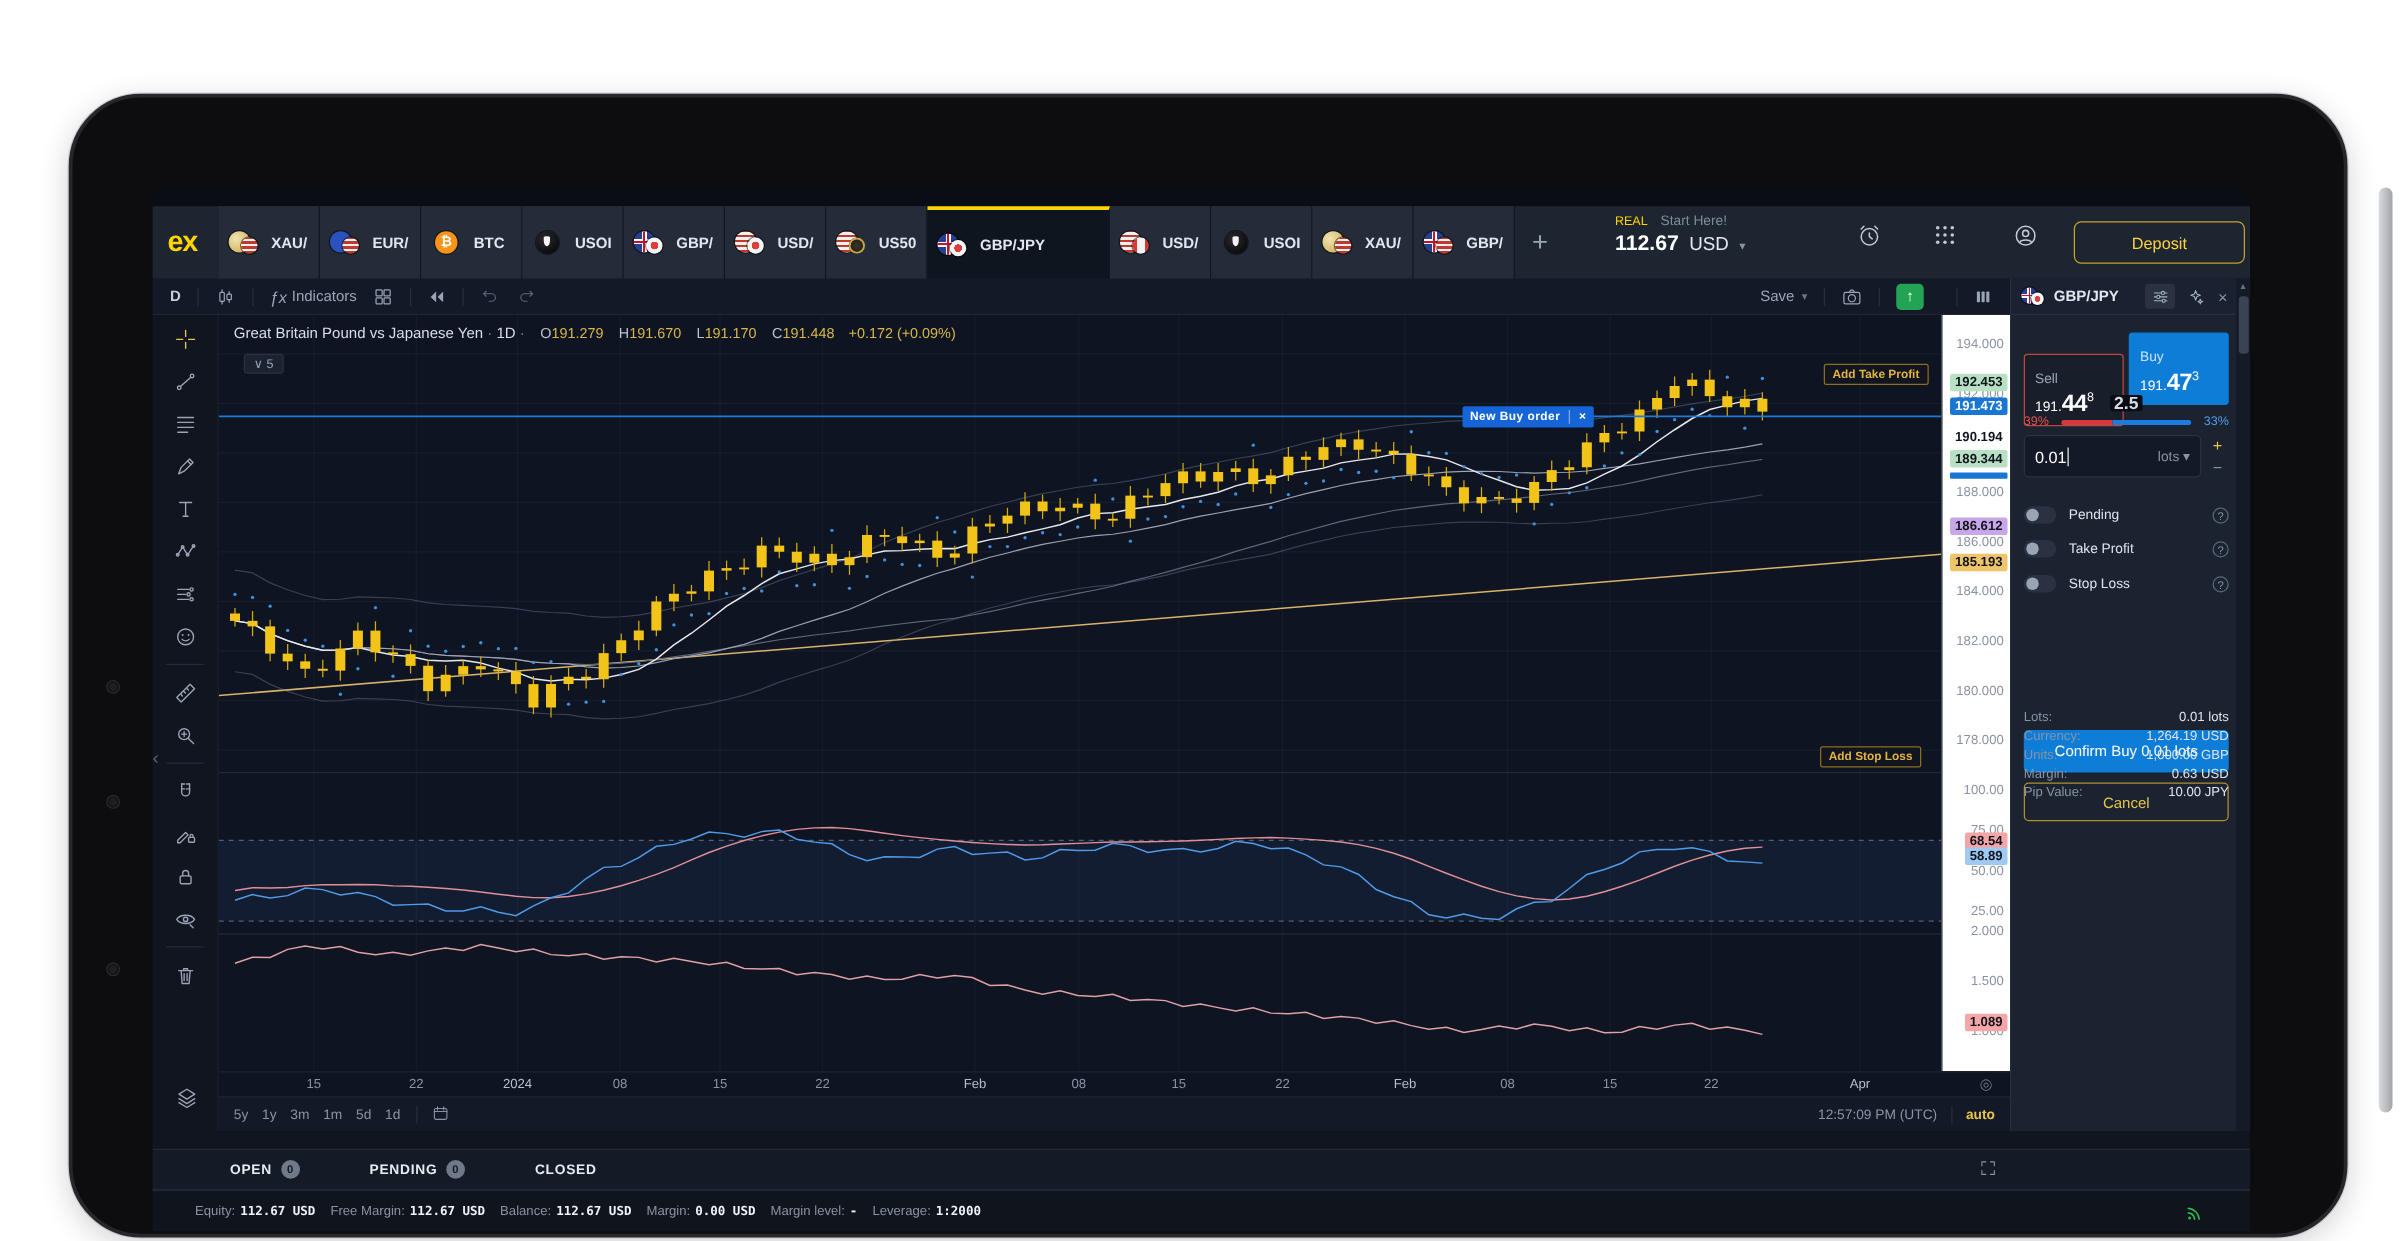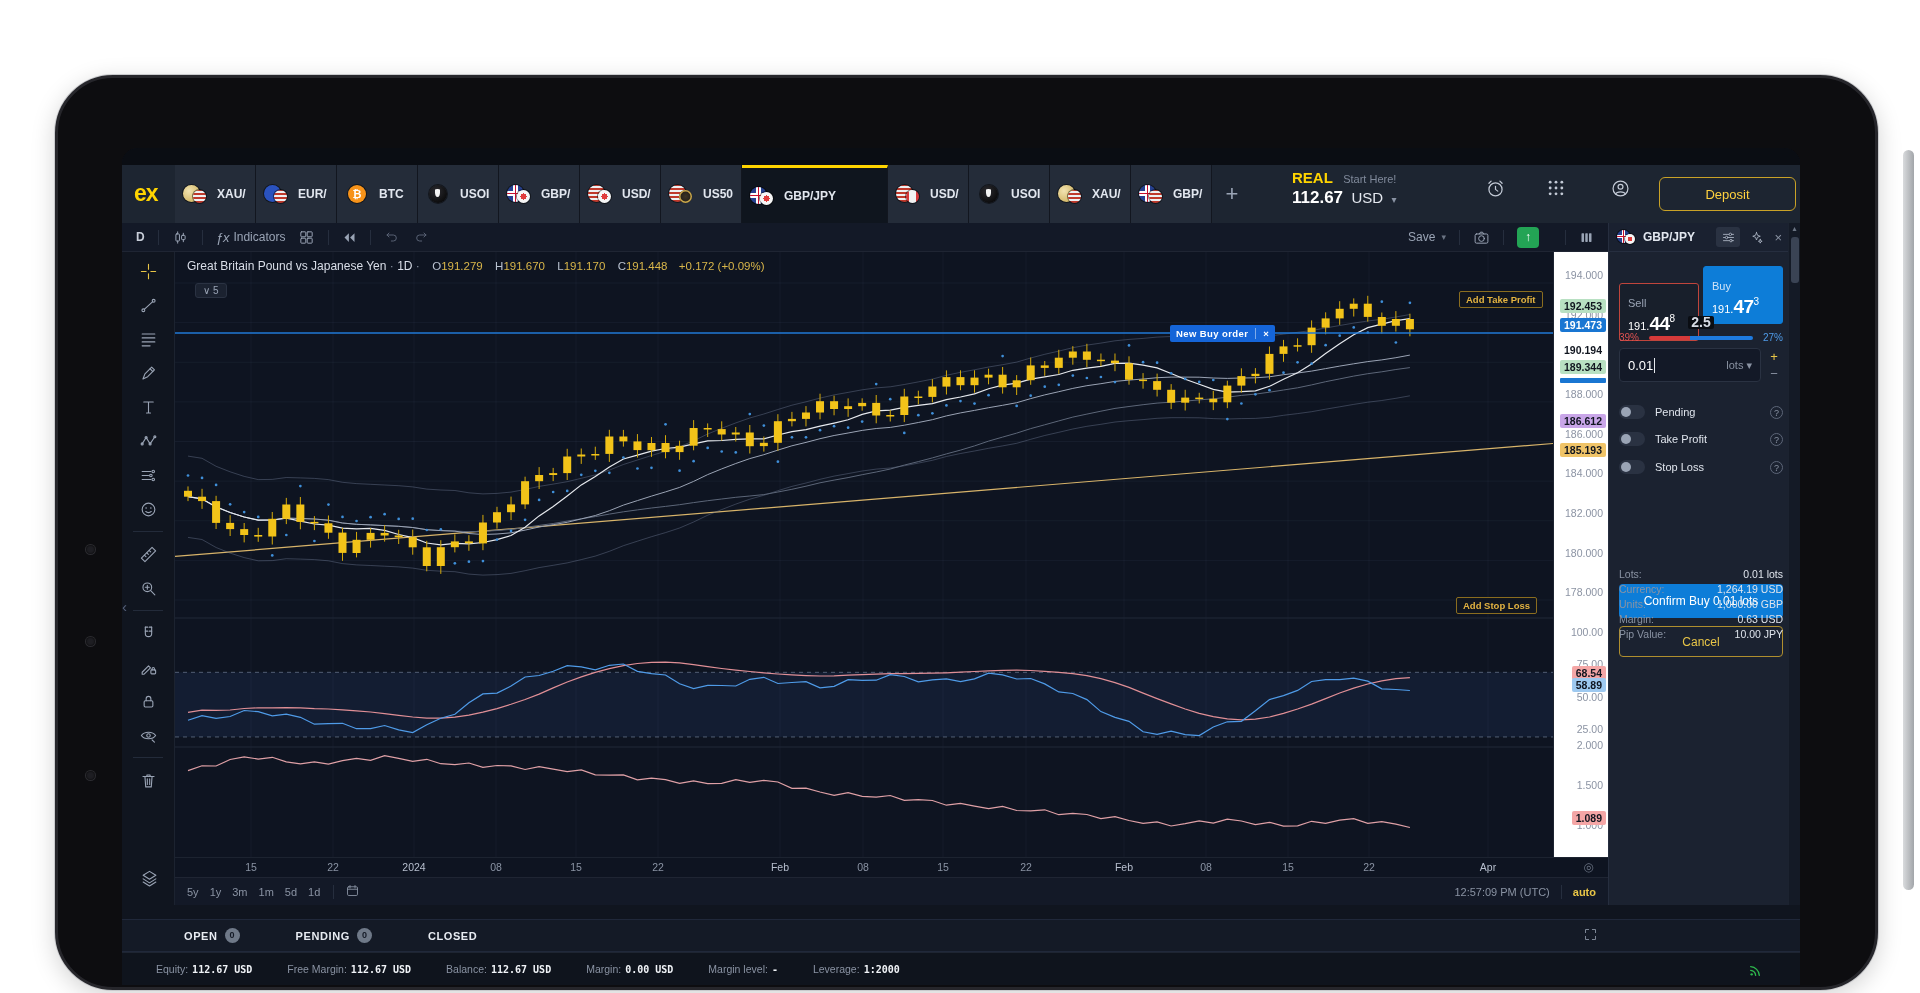--- a/index.html
+++ b/index.html
@@ -28,21 +28,21 @@
   .ic-btc{background:#f7931a;color:#fff;font-size:11px;font-weight:bold;}
   .ic-oil{background:radial-gradient(circle at 40% 35%,#2c2c31,#000);}
   .ic-oil::after{content:"";position:absolute;left:6px;top:4px;width:5px;height:8px;background:#f4f4f4;border-radius:50% 50% 50% 50%/10% 10% 60% 60%;}
   .ic-uk{background:#26408f;}
   .ic-uk::before{content:"";position:absolute;inset:0;background:linear-gradient(0deg,transparent 38%,#fff 38% 62%,transparent 62%),linear-gradient(90deg,transparent 38%,#fff 38% 62%,transparent 62%);}
   .ic-uk::after{content:"";position:absolute;inset:0;background:linear-gradient(0deg,transparent 45%,#c8102e 45% 55%,transparent 55%),linear-gradient(90deg,transparent 45%,#c8102e 45% 55%,transparent 55%);}
   .ic-jp{background:radial-gradient(circle,#e03c3c 33%,#f6f6f6 34%);}
   .ic-ca{background:linear-gradient(90deg,#d5393b 26%,#f2f2f2 26% 74%,#d5393b 74%);}
   .ic-500{background:radial-gradient(circle at 50% 50%,#3a3426,#171310);box-shadow:inset 0 0 0 1.5px #c9a84c;}
   .account{position:absolute;left:1170px;top:4px;}
-  .acct-real{color:#ffd400;font-weight:bold;font-size:15px;margin-right:7px;}
+  .acct-real{color:#ffd400;font-weight:normal;font-size:10px;margin-right:7px;}
   .acct-hint{color:#808a9b;font-size:11px;}
   .acct-bal{color:#fff;font-weight:bold;font-size:17px;}
   .acct-cur{color:#e4e8ef;font-size:15px;margin-left:5px;}
   .acct-caret{color:#8a93a3;font-size:10px;margin-left:5px;}
   .hicon{position:absolute;top:13px;width:22px;height:22px;color:#c3cad6;cursor:pointer;}
   .deposit{position:absolute;left:1537px;top:12px;width:137px;height:34px;background:transparent;border:1px solid #c9a227;border-radius:6px;color:#ffd23f;font-size:13px;cursor:pointer;font-family:"Liberation Sans",sans-serif;}
   
   .ctoolbar{position:absolute;left:0;top:75px;width:1486px;height:29px;background:#131927;border-bottom:1px solid #1f2533;display:flex;align-items:center;color:#9aa4b5;padding:0 14px 0 14px;}
   .ct-item{display:flex;align-items:center;margin-right:13px;cursor:pointer;white-space:nowrap;}
   .ct-div{width:1px;height:15px;background:#262e3e;margin-right:13px;}
@@ -143,21 +143,21 @@
   .drow .dl{color:#8a93a3;}
   .drow .dv{margin-left:auto;color:#dfe4ec;}
   
   .botgap{position:absolute;left:0;top:757px;width:100%;height:14px;background:#10151f;}
   .otabs{position:absolute;left:0;top:771px;width:100%;height:33px;background:#141a26;border-top:1px solid #20283a;border-bottom:1px solid #20283a;display:flex;align-items:center;padding-left:62px;}
   .otab{display:flex;align-items:center;margin-right:56px;cursor:pointer;}
   .otab .ol{font-size:11px;font-weight:bold;color:#e8ecf2;letter-spacing:.6px;}
   .otab .ob{margin-left:7px;width:15px;height:15px;border-radius:50%;background:#6f7988;color:#141a26;font-size:9px;font-weight:bold;text-align:center;line-height:15px;}
   .expand{position:absolute;right:200px;top:779px;width:17px;height:17px;color:#8a93a3;cursor:pointer;}
   .statusbar{position:absolute;left:0;top:804px;width:100%;height:33px;background:#0f141d;border-top:1px solid #1e2532;display:flex;align-items:center;padding-left:34px;}
-  .sitem{margin-right:35px;font-size:10.5px;white-space:nowrap;}
+  .sitem{margin-right:12px;font-size:10.5px;white-space:nowrap;}
   .sitem .sl{color:#8a93a3;}
   .sitem .sv{color:#f0f3f7;font-weight:bold;font-family:"DejaVu Sans Mono",monospace;font-size:10px;margin-left:4px;}
   .wifi{position:absolute;right:36px;top:9px;width:16px;height:16px;color:#2eb84d;}
 </style>
 </head>
 <body>
 
 <div class="stage">
   <div class="tablet"></div>
   <div class="cam" style="top:545px;"></div>
@@ -905,21 +905,21 @@
         <span class="bb-lbl">Buy</span>
         <span class="pr-sm">191.</span><span class="pr-bg">47</span><span class="pr-sup">3</span>
       </button>
       <div class="spread">2.5</div>
       <div class="senti">
         <span class="sp s-sell">39%</span>
         <span class="bar">
             <span class="seg-r"></span>
             <span class="seg-b"></span>
           </span>
-        <span class="sp s-buy">27%</span>
+        <span class="sp s-buy">33%</span>
       </div>
       <div class="volbox">
         <span class="vol-val">0.01</span>
           <span class="vol-caret"></span>
         <span class="vol-unit"><span>lots</span> ▾</span>
       </div>
       <div class="vol-steps">
         <div class="vst-plus">+</div>
         <div class="vst-minus">−</div>
       </div>

